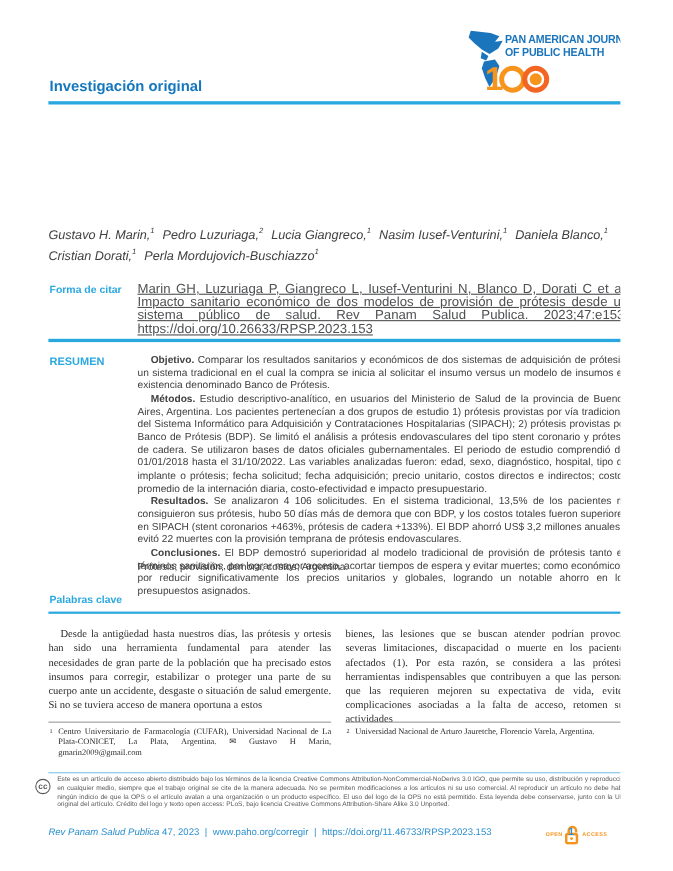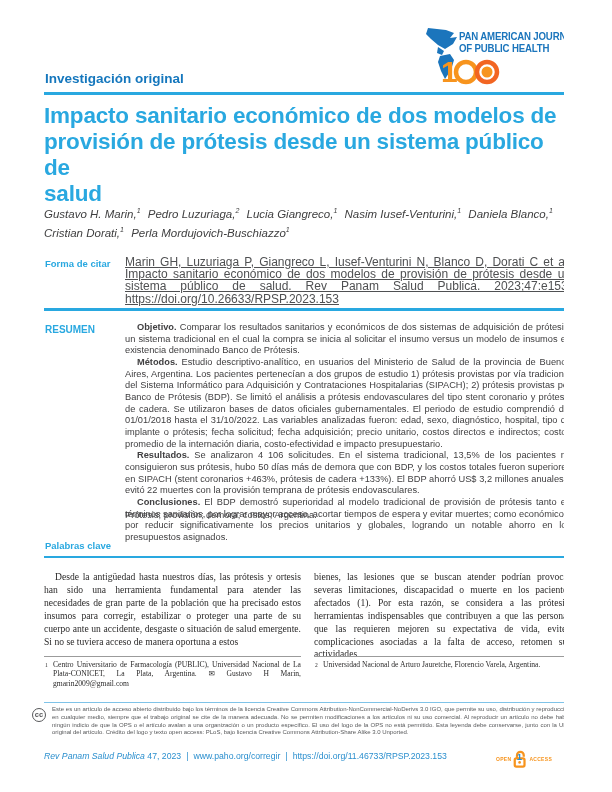--- a/index.html
+++ b/index.html
@@ -90,25 +90,20 @@
   <svg class="logo-100" viewBox="0 0 60 32">
     <text x="0" y="27" font-family="Liberation Sans, sans-serif" font-weight="bold" font-size="30" fill="#f7941e">1</text>
     <circle cx="25" cy="17" r="10" fill="none" stroke="#f7941e" stroke-width="4.5"></circle>
     <circle cx="46" cy="17" r="10" fill="none" stroke="#f26522" stroke-width="4.5"></circle>
     <circle cx="46" cy="17" r="5.5" fill="#f7941e"></circle>
   </svg>
 
   <div class="section-label">Investigación original</div>
   <div class="rule rule-header"></div>
 
-  <div class="title">
-    <div>Impacto sanitario económico de dos modelos de</div>
-    <div>provisión de prótesis desde un sistema público de</div>
-    <div>salud</div>
-  </div>
 
   <div class="authors">
     <span class="author"><span>Gustavo H. Marin,</span><sup>1</sup></span>
     <span class="author"><span>Pedro Luzuriaga,</span><sup>2</sup></span>
     <span class="author"><span>Lucia Giangreco,</span><sup>1</sup></span>
     <span class="author"><span>Nasim Iusef-Venturini,</span><sup>1</sup></span>
     <span class="author"><span>Daniela Blanco,</span><sup>1</sup></span>
     <span class="author"><span>Cristian Dorati,</span><sup>1</sup></span>
     <span class="author"><span>Perla Mordujovich-Buschiazzo</span><sup>1</sup></span>
   </div>
@@ -133,21 +128,21 @@
     <div class="para">Desde la antigüedad hasta nuestros días, las prótesis y ortesis han sido una herramienta fundamental para atender las necesidades de gran parte de la población que ha precisado estos insumos para corregir, estabilizar o proteger una parte de su cuerpo ante un accidente, desgaste o situación de salud emergente. Si no se tuviera acceso de manera oportuna a estos</div>
   </div>
   <div class="body-col col-right">
     <div>bienes, las lesiones que se buscan atender podrían provocar severas limitaciones, discapacidad o muerte en los pacientes afectados (1). Por esta razón, se considera a las prótesis, herramientas indispensables que contribuyen a que las personas que las requieren mejoren su expectativa de vida, eviten complicaciones asociadas a la falta de acceso, retomen sus actividades</div>
   </div>
 
   <div class="fn-rule fn-rule-left"></div>
   <div class="fn-rule fn-rule-right"></div>
   <div class="footnote footnote-1">
     <sup>1</sup>
-    <span>Centro Universitario de Farmacología (PUBLIC), Universidad Nacional de La Plata-CONICET, La Plata, Argentina. ✉ Gustavo H Marin, gmarin2009@gmail.com</span>
+    <span>Centro Universitario de Farmacología (CUFAR), Universidad Nacional de La Plata-CONICET, La Plata, Argentina. ✉ Gustavo H Marin, gmarin2009@gmail.com</span>
   </div>
   <div class="footnote footnote-2">
     <sup>2</sup>
     <span>Universidad Nacional de Arturo Jauretche, Florencio Varela, Argentina.</span>
   </div>
 
   <div class="rule rule-license"></div>
   <div class="cc-badge">cc</div>
   <div class="license-text">Este es un artículo de acceso abierto distribuido bajo los términos de la licencia Creative Commons Attribution-NonCommercial-NoDerivs 3.0 IGO, que permite su uso, distribución y reproducción en cualquier medio, siempre que el trabajo original se cite de la manera adecuada. No se permiten modificaciones a los artículos ni su uso comercial. Al reproducir un artículo no debe haber ningún indicio de que la OPS o el artículo avalan a una organización o un producto específico. El uso del logo de la OPS no está permitido. Esta leyenda debe conservarse, junto con la URL original del artículo. Crédito del logo y texto open access: PLoS, bajo licencia Creative Commons Attribution-Share Alike 3.0 Unported.</div>
 

